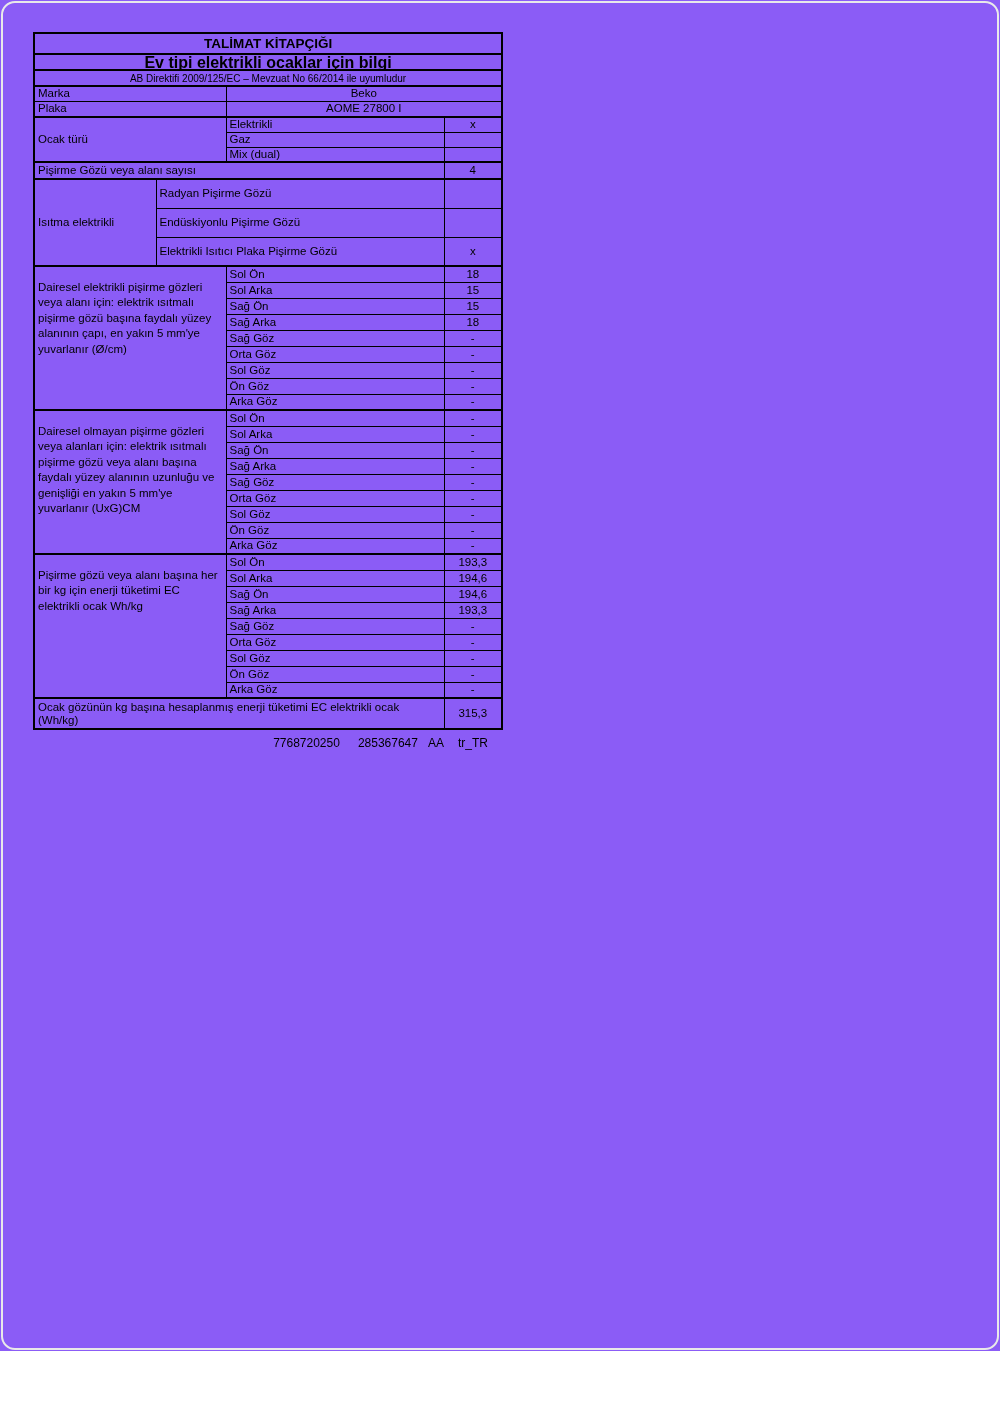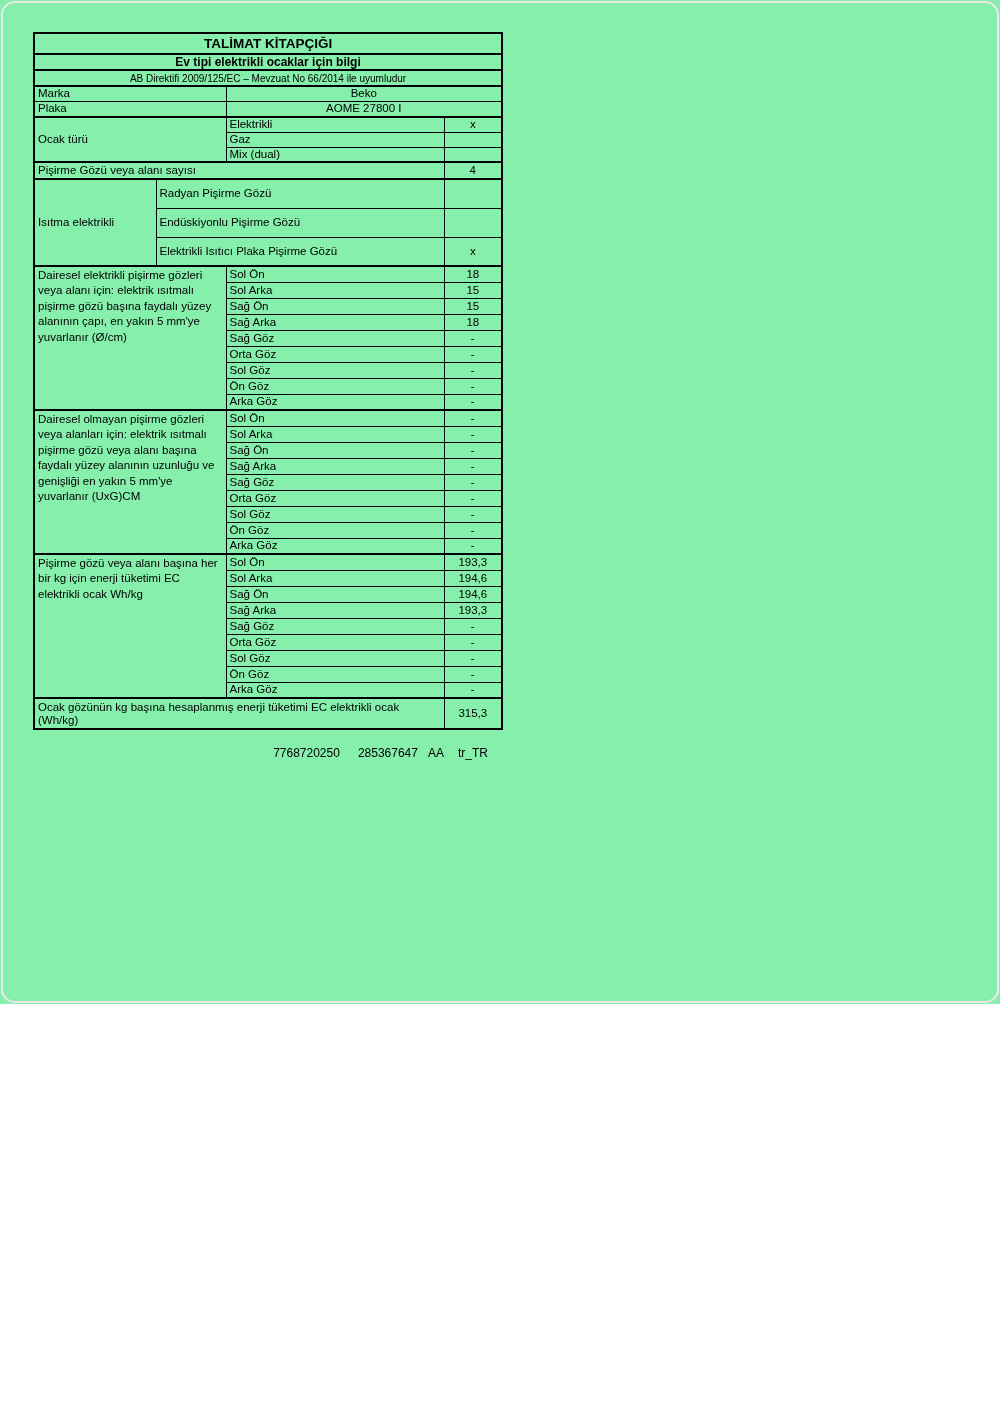--- a/index.html
+++ b/index.html
@@ -1,21 +1,21 @@
 <!DOCTYPE html>
 <html><head>
 <meta charset="utf-8">
 <style>
   * { box-sizing: border-box; }
   html, body { margin: 0; padding: 0; background: #ffffff; }
   .page {
     position: relative;
     width: 1000px;
-    height: 1004px;
-    background: #86efac;
+    height: 1351px;
+    background: #8b5cf6;
     font-family: "Liberation Sans", sans-serif;
     color: #000;
     overflow: hidden;
   }
   .page-edge {
     position: absolute;
     inset: 1px;
     border: 2px solid #e9e9e9;
     border-radius: 14px;
     pointer-events: none;
@@ -37,33 +37,33 @@
     padding: 0 3px;
     font-size: 11.5px;
     line-height: 13px;
     color: #000;
     overflow: hidden;
     vertical-align: middle;
   }
   .c { text-align: center; }
   .b { font-weight: bold; }
   .title-cell { font-size: 13.5px; }
-  .subtitle-cell { font-size: 12px; text-align: center; }
+  .subtitle-cell { font-size: 16px; text-align: center; }
   .directive-cell { font-size: 10px; }
-  .vt { vertical-align: top; padding-top: 1px; line-height: 15.4px; }
+  .vt { vertical-align: top; padding-top: 13px; line-height: 15.4px; }
   tr.bk > td { border-bottom-width: 2px; }
   tr.tk > td { border-top-width: 2px; }
   tr.h21 { height: 21px; }
   tr.h17 { height: 17px; }
   tr.h16 { height: 16px; }
   tr.h15 { height: 15px; }
   tr.h29 { height: 29px; }
   tr.h31 { height: 31px; }
   .doc-footer {
-    margin-top: 16px;
+    margin-top: 6px;
     display: flex;
     justify-content: flex-end;
     align-items: baseline;
     padding-right: 13px;
     font-size: 12px;
     line-height: 14px;
   }
   .doc-footer .f-gap-lg { margin-left: 18px; }
   .doc-footer .f-gap-sm { margin-left: 10px; }
   .doc-footer .f-gap-md { margin-left: 14px; }

